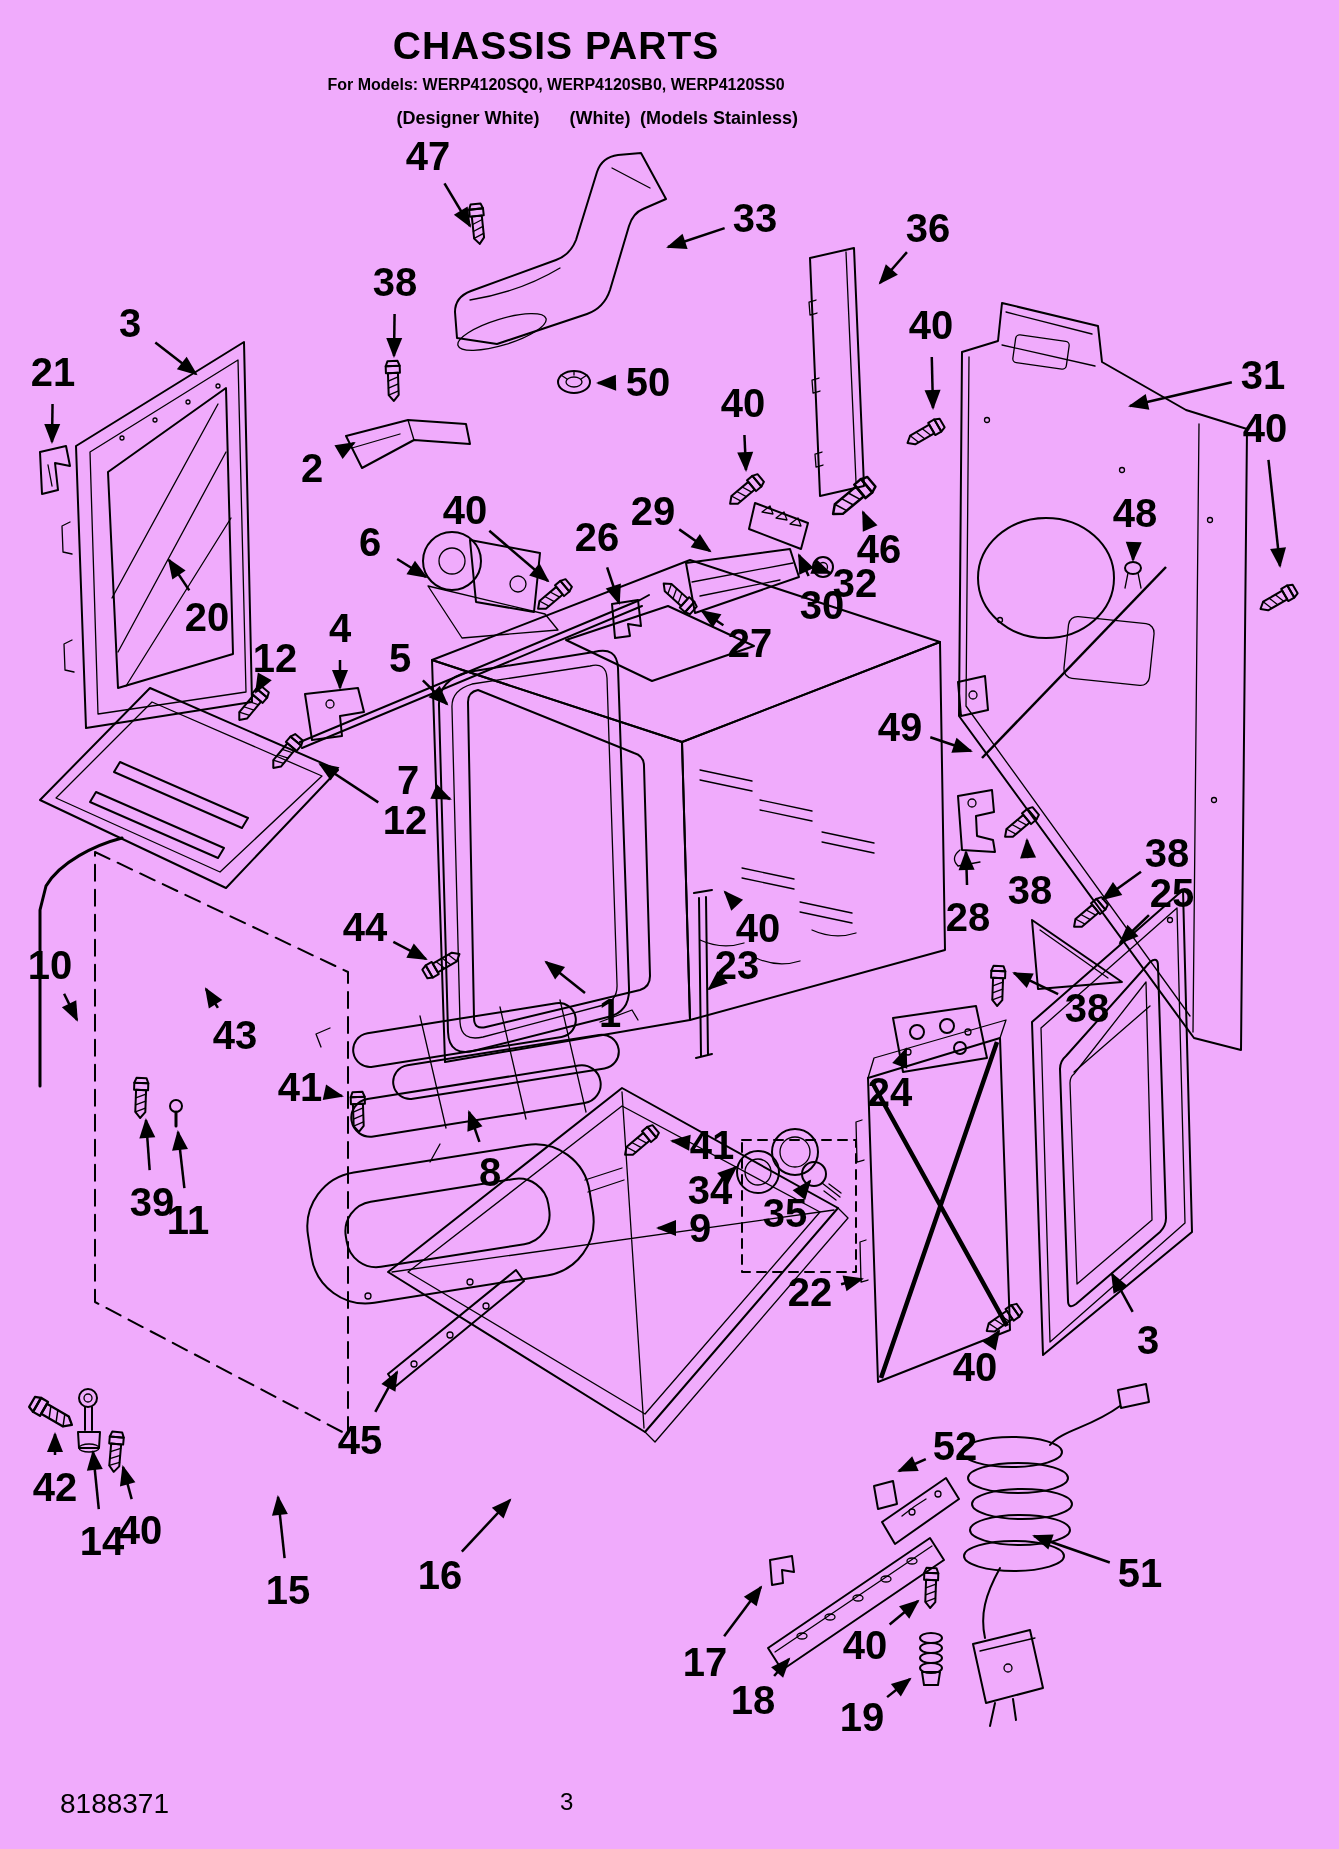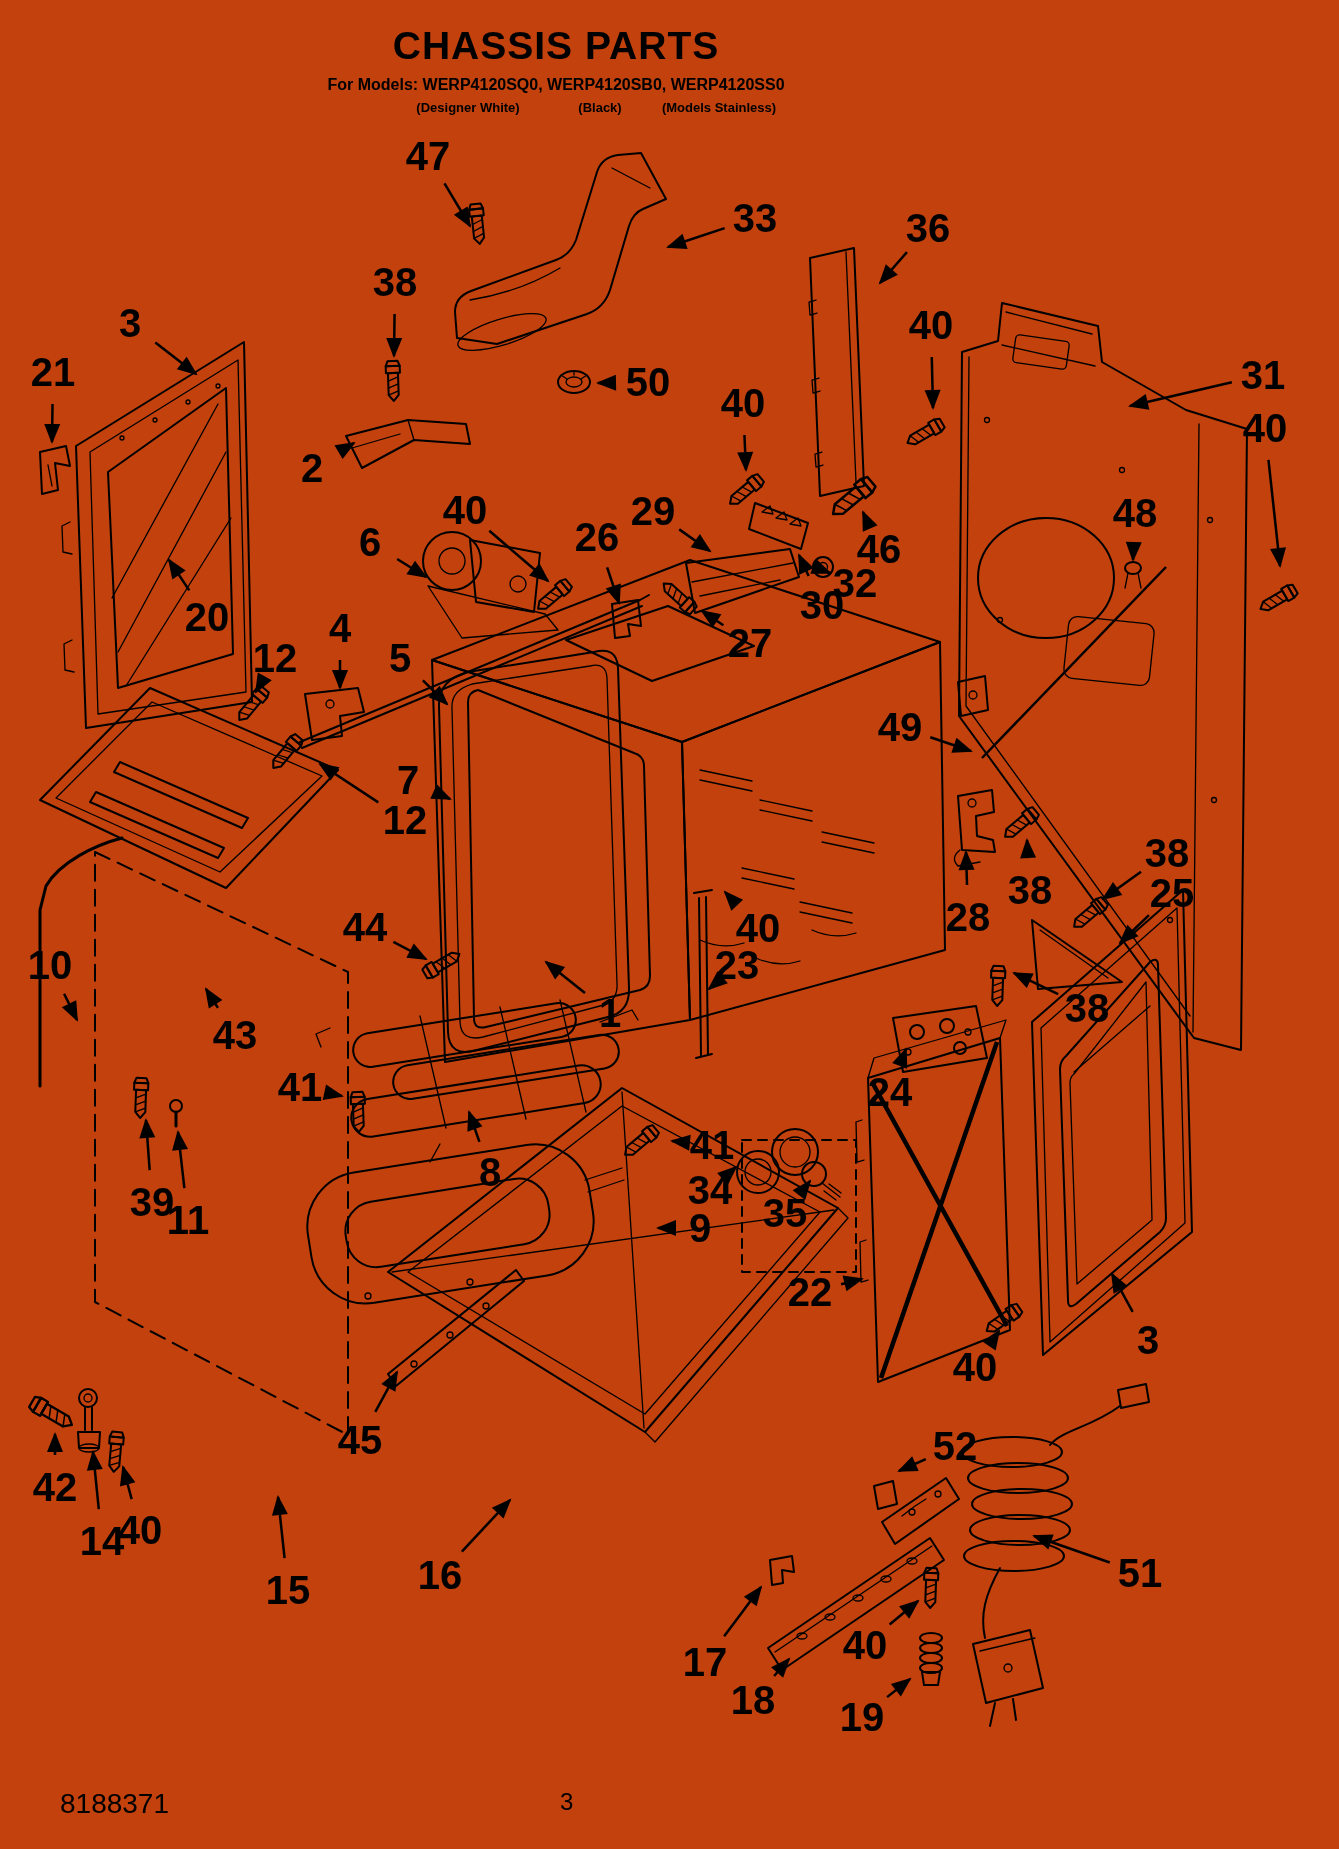--- a/index.html
+++ b/index.html
@@ -1,24 +1,24 @@
 <!DOCTYPE html>
 <html><head>
 <meta charset="utf-8">
 <style>
   html,body{margin:0;padding:0;background:#888;}
-  #page{position:relative;width:1339px;height:1849px;background:#c2410c;margin:0 auto;
+  #page{position:relative;width:1339px;height:1849px;background:#f0abfc;margin:0 auto;
         font-family:"Liberation Sans",sans-serif;color:#000;overflow:hidden;}
   #header{position:absolute;top:24px;left:0;width:100%;pointer-events:none;}
   #title{position:absolute;left:556px;top:0;transform:translateX(-50%);
          font-size:39px;font-weight:bold;letter-spacing:1px;white-space:nowrap;}
   #models{position:absolute;left:556px;top:52px;transform:translateX(-50%);
           font-size:16px;font-weight:bold;white-space:nowrap;}
-  .finish{position:absolute;top:76px;transform:translateX(-50%);
-          font-size:13px;font-weight:bold;white-space:nowrap;}
+  .finish{position:absolute;top:84px;transform:translateX(-50%);
+          font-size:18px;font-weight:bold;white-space:nowrap;}
   #fin0{left:468px;} #fin1{left:600px;} #fin2{left:719px;}
   #footer-doc{position:absolute;left:60px;top:1788px;font-size:28px;}
   #footer-page{position:absolute;left:560px;top:1788px;font-size:24px;}
   svg{position:absolute;left:0;top:0;}
   .p{stroke:#000;fill:none;stroke-width:2;stroke-linejoin:round;stroke-linecap:round;}
   .thin{stroke-width:1.3;}
   .bold{stroke-width:4.5;}
   .dash{stroke-dasharray:16 9;}
   .hatch{stroke-dasharray:9 7;stroke-width:2;}
   .callout{font-family:"Liberation Sans",sans-serif;font-weight:bold;font-size:40px;}
@@ -26,21 +26,21 @@
 </style>
 </head>
 <body>
 
 <div id="page">
 
   <div id="header">
     <div id="title">CHASSIS PARTS</div>
     <div id="models">For Models: WERP4120SQ0, WERP4120SB0, WERP4120SS0</div>
     <div class="finish" id="fin0">(Designer White)</div>
-    <div class="finish" id="fin1">(Black)</div>
+    <div class="finish" id="fin1">(White)</div>
     <div class="finish" id="fin2">(Models Stainless)</div>
   </div>
 
   <svg id="diagram-svg" width="1339" height="1849" viewBox="0 0 1339 1849" xmlns="http://www.w3.org/2000/svg">
     <defs>
       <marker id="ah" markerUnits="userSpaceOnUse" markerWidth="22" markerHeight="18" refX="19" refY="9" orient="auto">
         <path d="M1,1 L21,9 L1,17 Z" fill="#000"></path>
       </marker>
       <g id="screw-proto">
         <path class="p" d="M-9,-7 L-2,-7 L-2,7 L-9,7 Z"></path>

